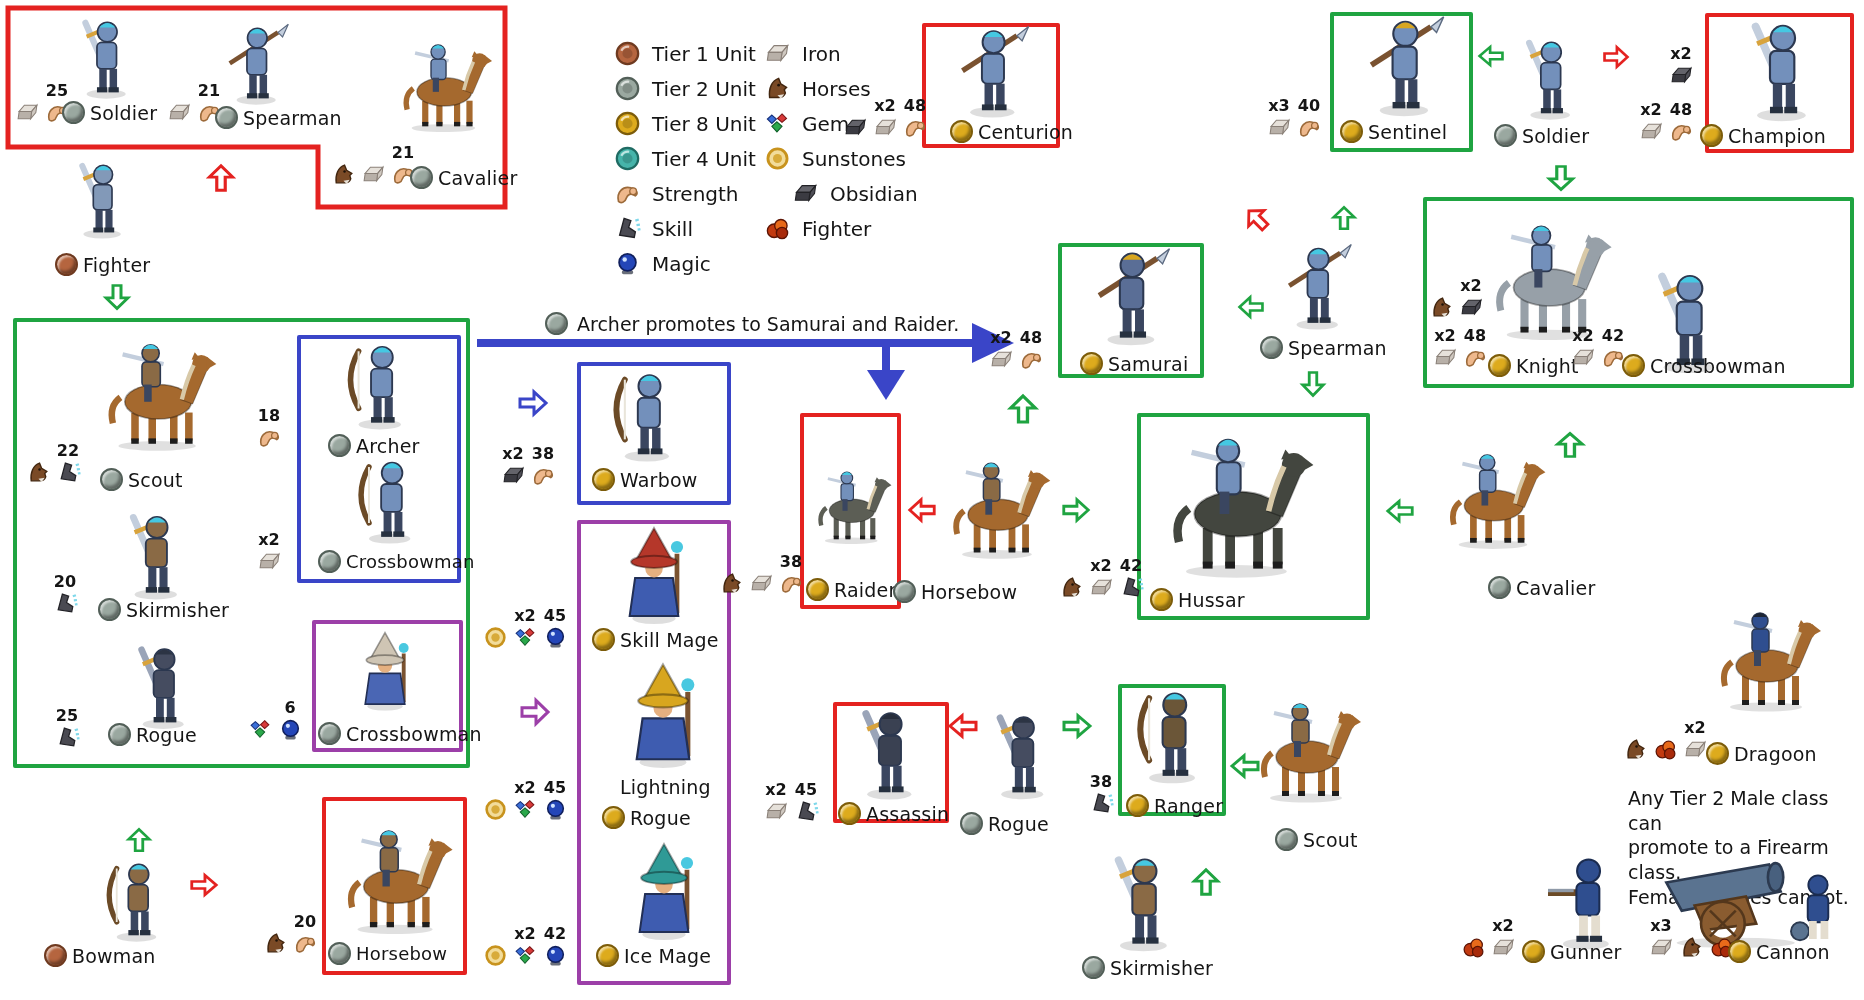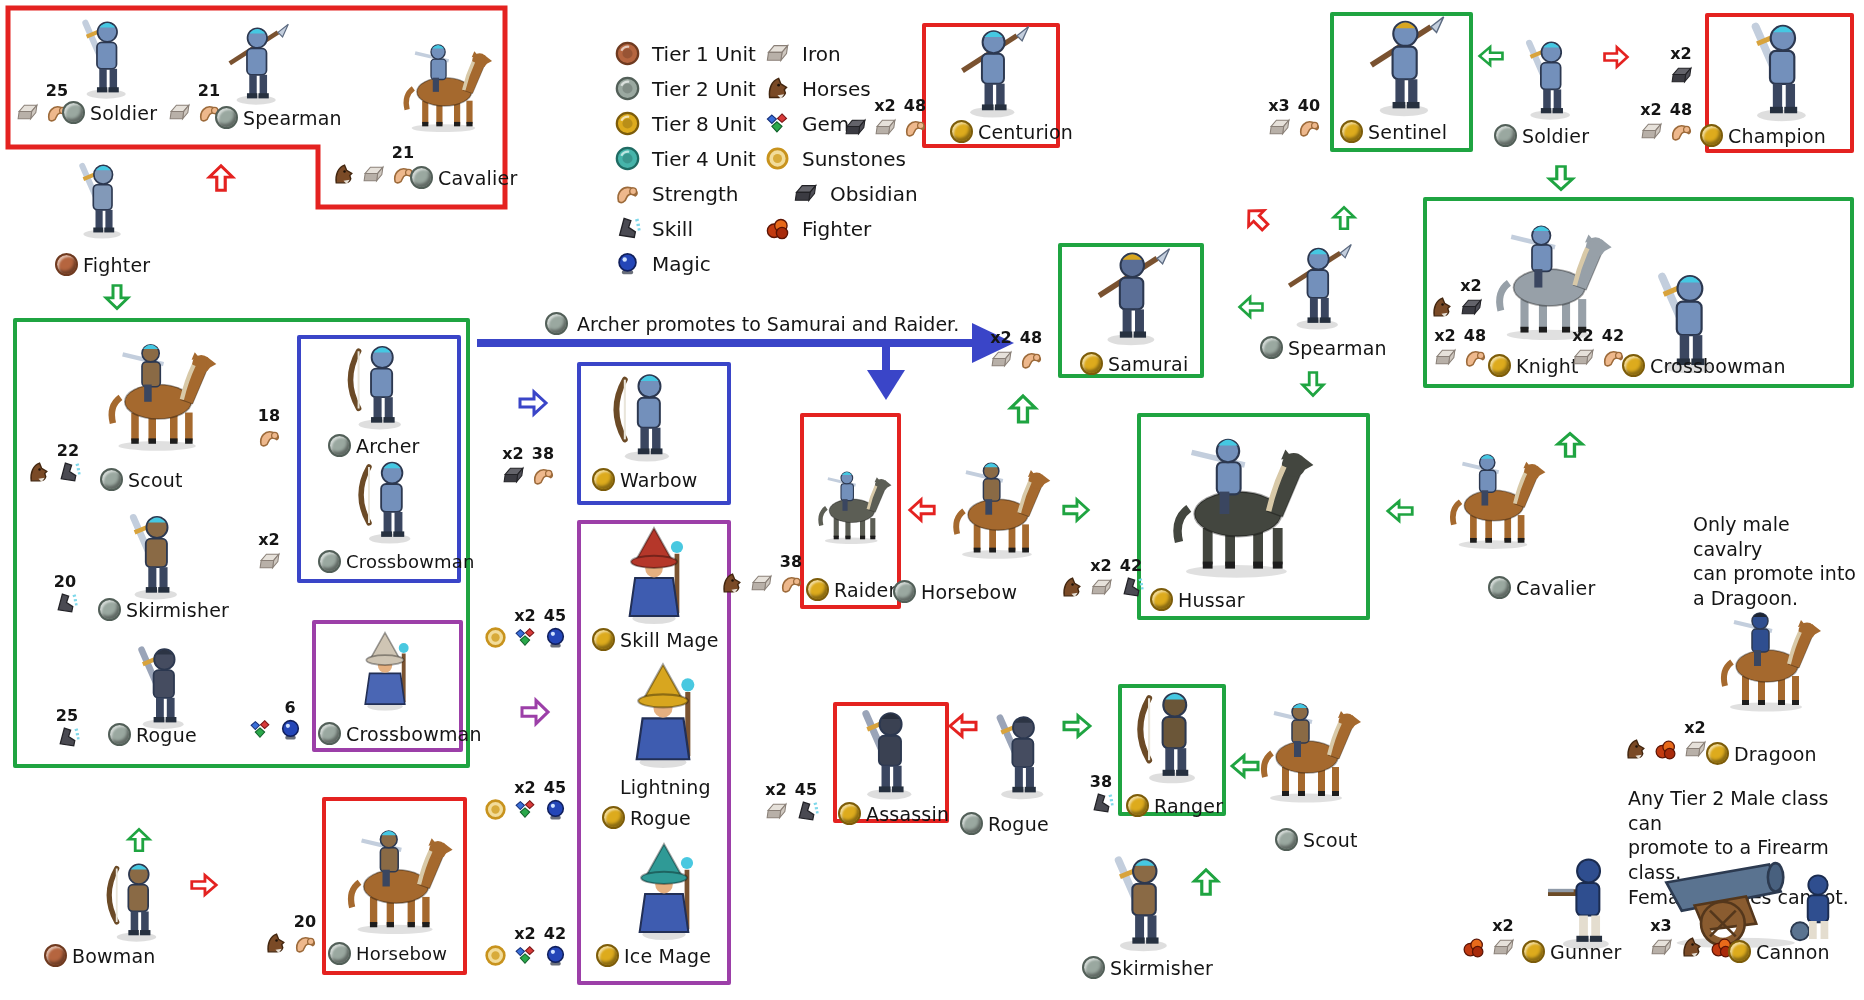--- a/index.html
+++ b/index.html
@@ -307,25 +307,20 @@
       <svg class="ic26" viewBox="0 0 24 24">
         <use href="#ic-pyrocite"></use>
       </svg>
       <span>Fighter</span>
     </div>
 
   <div class="lbl" style="left:545px;top:312px;gap:9px">
       <span class="coin t2"></span>
       <span>Archer promotes to Samurai and Raider.</span>
     </div>
-  <div class="note" style="left:1693px;top:512px">
-    <div>Only male cavalry</div>
-    <div>can promote into</div>
-    <div>a Dragoon.</div>
-  </div>
   <div class="note" style="left:1628px;top:786px">
     <div>Any Tier 2 Male class can</div>
     <div>promote to a Firearm class.</div>
     <div>Female classes cannot.</div>
   </div>
 
   <svg class="arrow" style="left:205px;top:160px;width:32px;height:36px;--ac:#e42220;transform:rotate(-90deg)" viewBox="0 0 34 34" preserveAspectRatio="none">
       <use href="#sym-arrow"></use>
     </svg>
   <svg class="arrow" style="left:102px;top:280px;width:30px;height:34px;--ac:#1fa441;transform:rotate(90deg)" viewBox="0 0 34 34" preserveAspectRatio="none">

